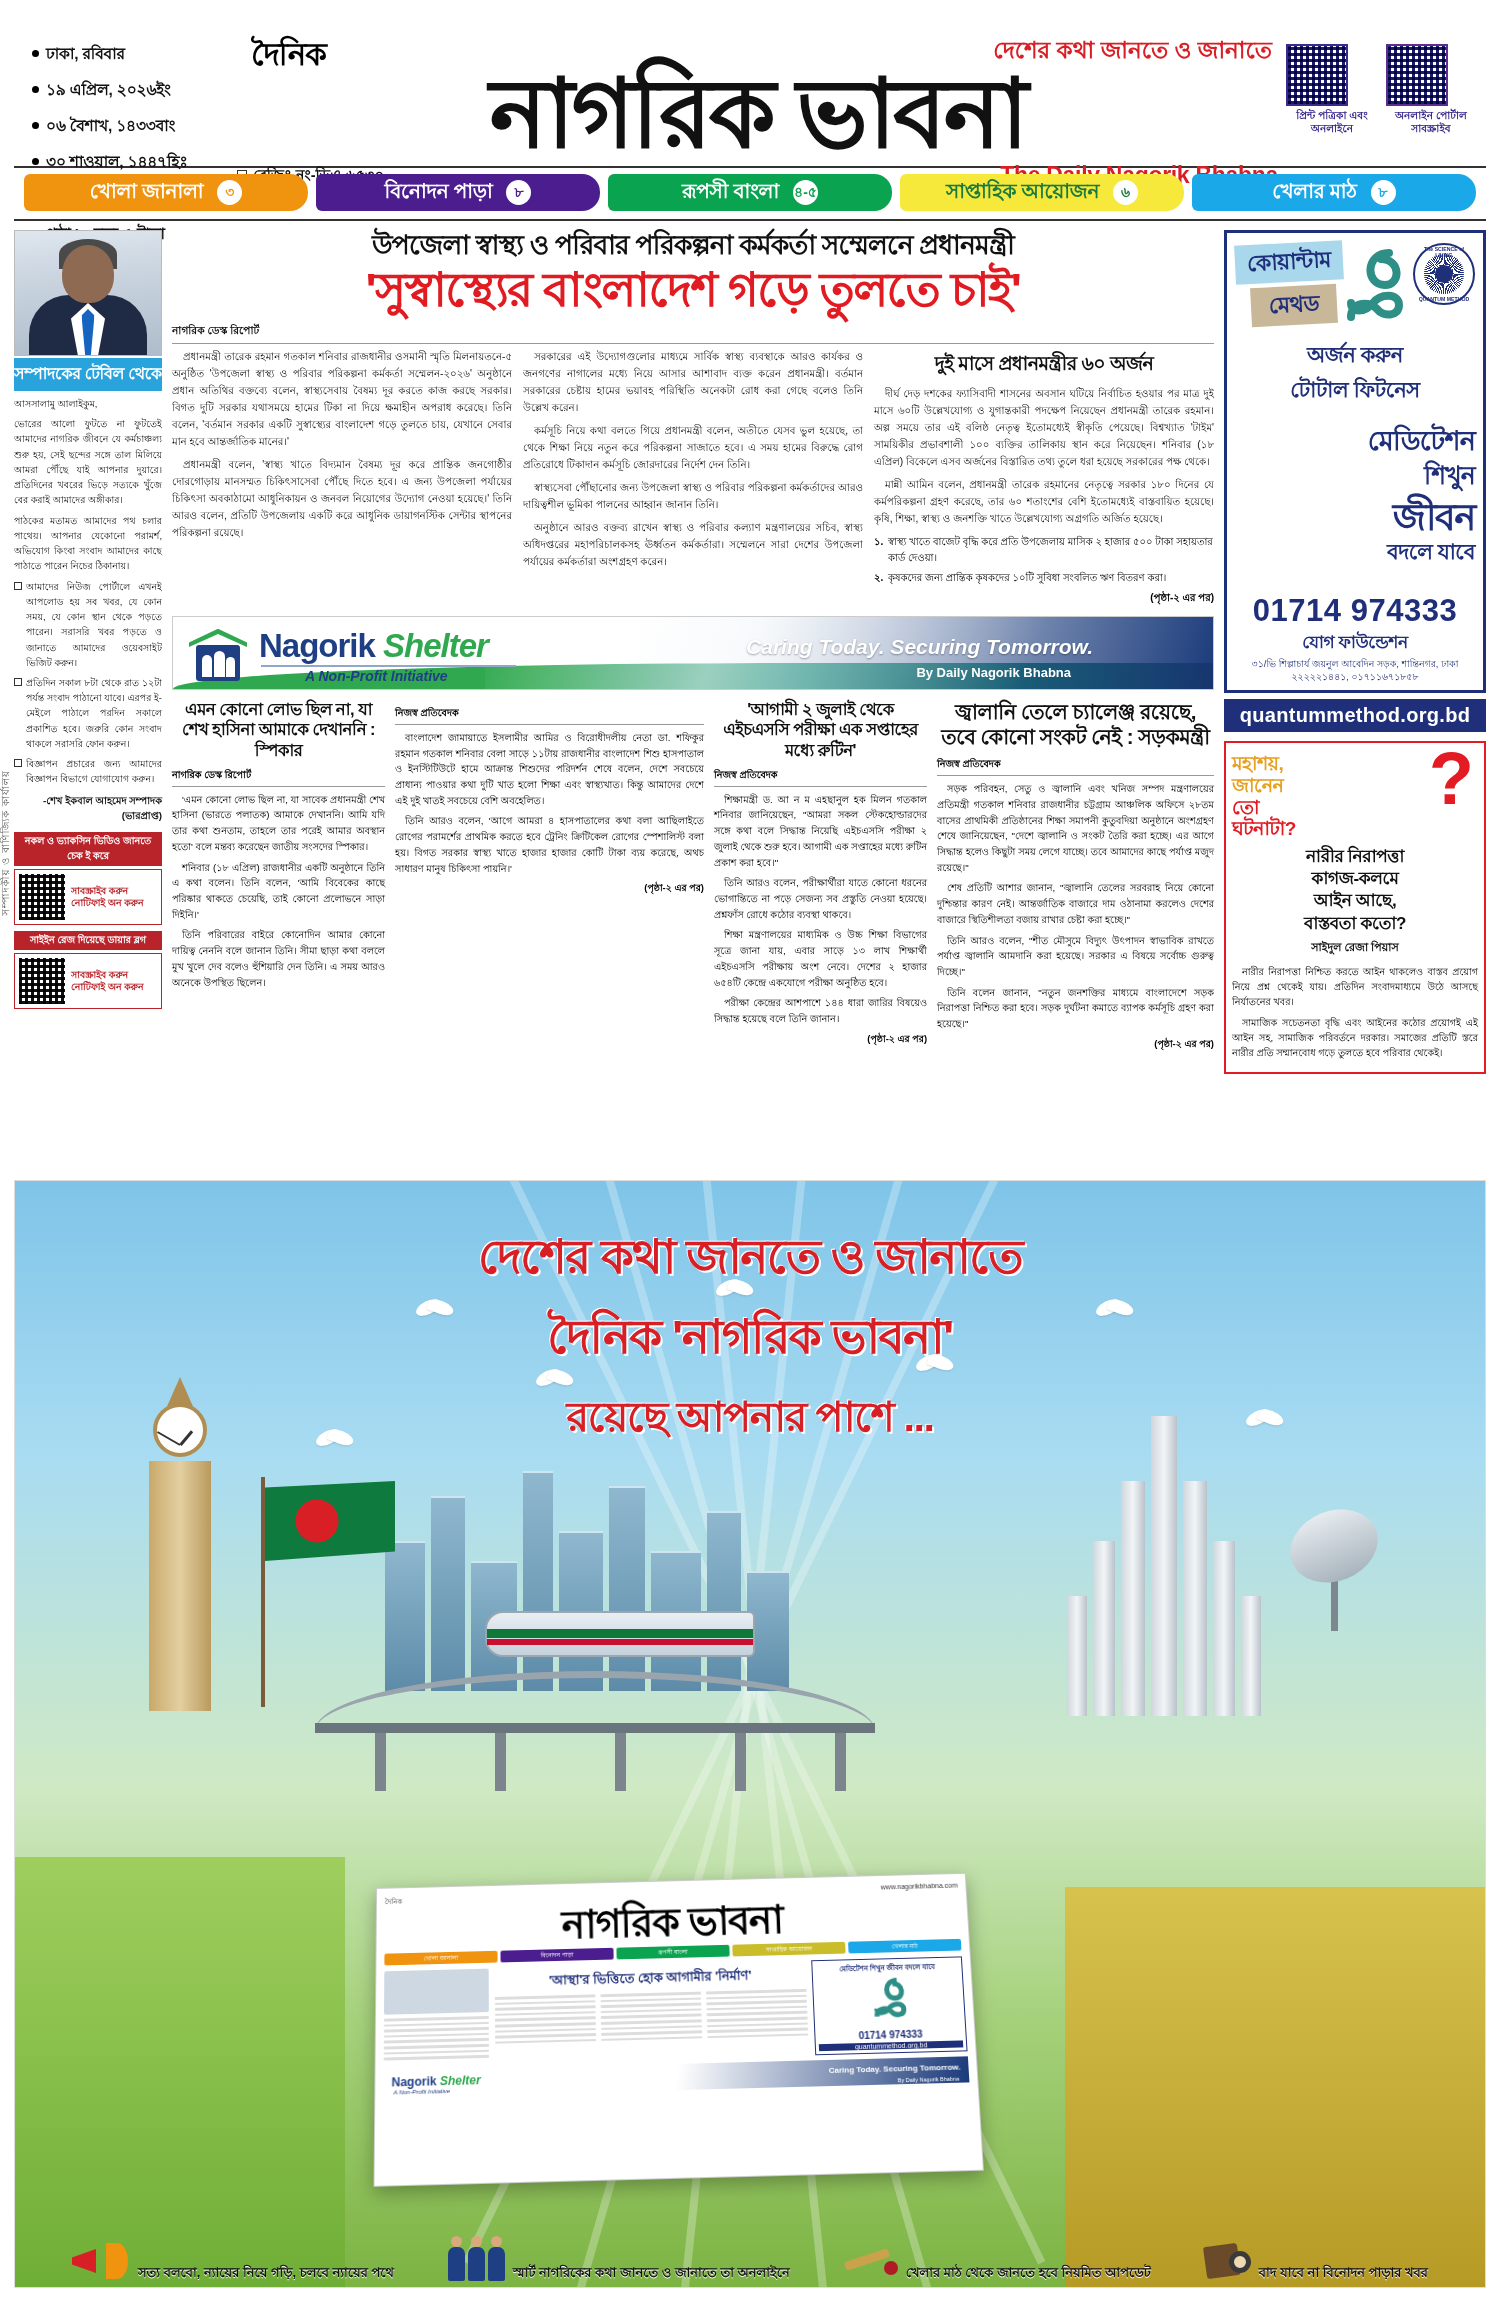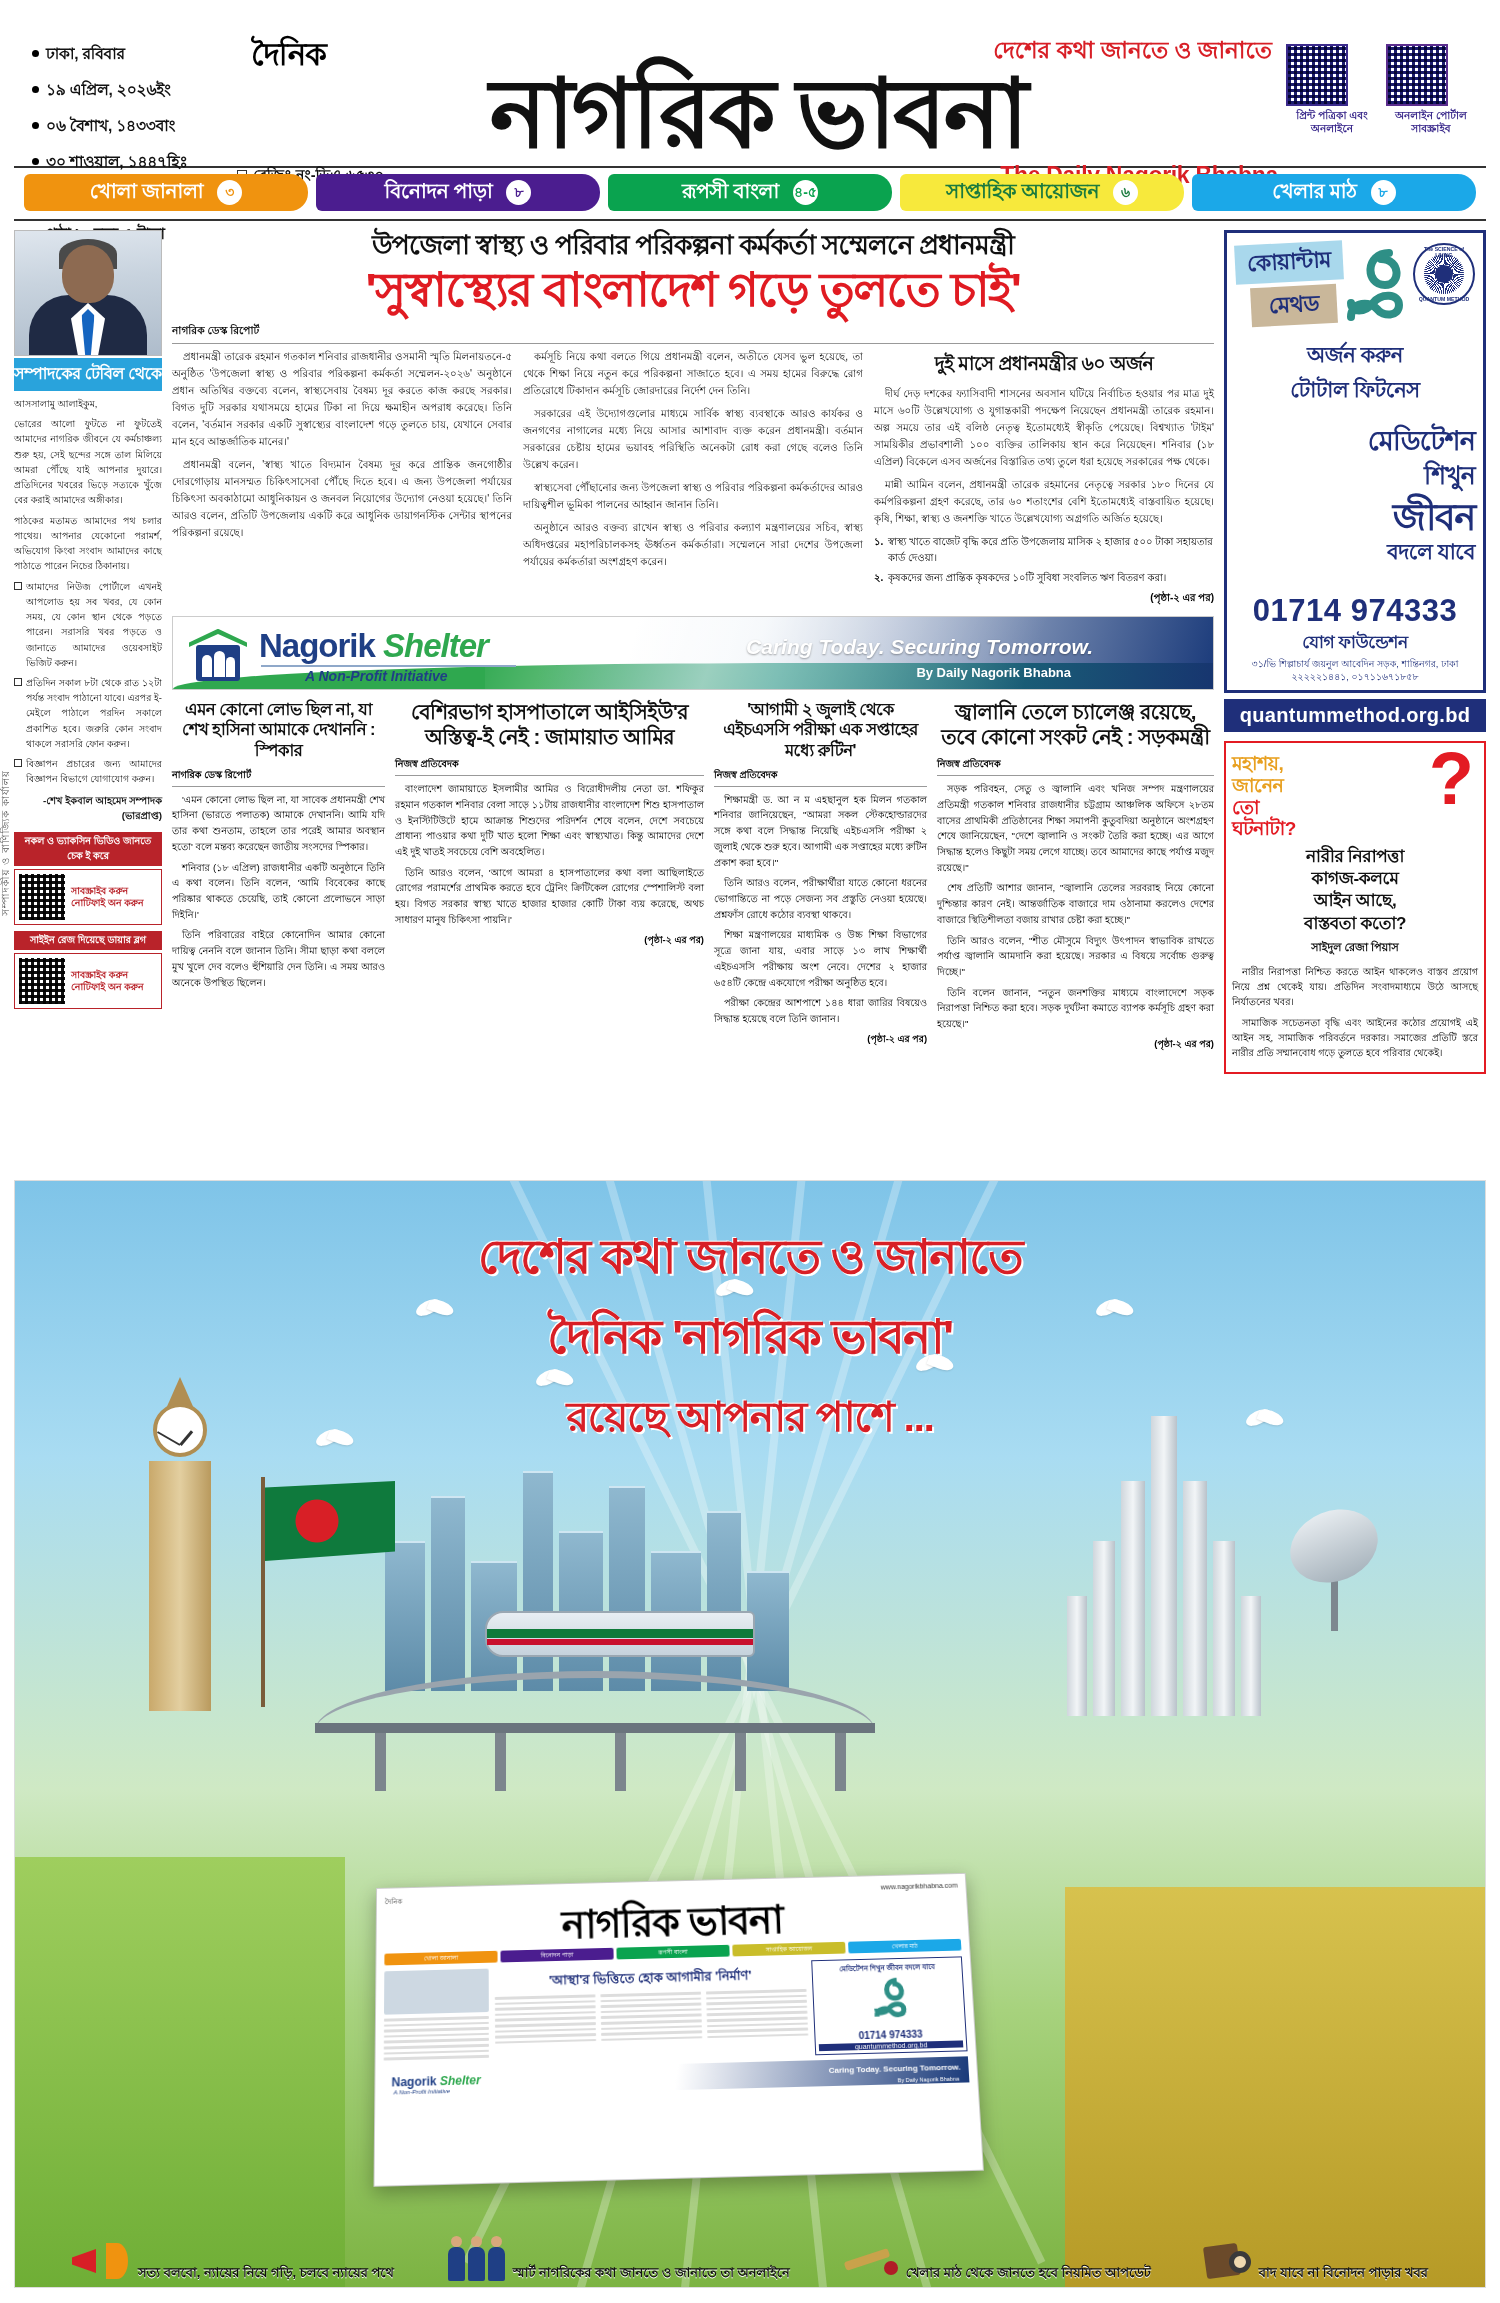--- a/index.html
+++ b/index.html
@@ -356,22 +356,22 @@
       <div class="over-head">উপজেলা স্বাস্থ্য ও পরিবার পরিকল্পনা কর্মকর্তা সম্মেলনে প্রধানমন্ত্রী</div>
       <div class="mega-head">'সুস্বাস্থ্যের বাংলাদেশ গড়ে তুলতে চাই'</div>
       <div class="byline">নাগরিক ডেস্ক রিপোর্ট</div>
 
       <div class="cols3">
         <div class="bodytext">
           <p>প্রধানমন্ত্রী তারেক রহমান গতকাল শনিবার রাজধানীর ওসমানী স্মৃতি মিলনায়তনে-৫ অনুষ্ঠিত 'উপজেলা স্বাস্থ্য ও পরিবার পরিকল্পনা কর্মকর্তা সম্মেলন-২০২৬' অনুষ্ঠানে প্রধান অতিথির বক্তব্যে বলেন, স্বাস্থ্যসেবায় বৈষম্য দূর করতে কাজ করছে সরকার। বিগত দুটি সরকার যথাসময়ে হামের টিকা না দিয়ে ক্ষমাহীন অপরাধ করেছে। তিনি বলেন, 'বর্তমান সরকার একটি সুস্বাস্থ্যের বাংলাদেশ গড়ে তুলতে চায়, যেখানে সেবার মান হবে আন্তর্জাতিক মানের।'</p>
           <p>প্রধানমন্ত্রী বলেন, 'স্বাস্থ্য খাতে বিদ্যমান বৈষম্য দূর করে প্রান্তিক জনগোষ্ঠীর দোরগোড়ায় মানসম্মত চিকিৎসাসেবা পৌঁছে দিতে হবে। এ জন্য উপজেলা পর্যায়ের চিকিৎসা অবকাঠামো আধুনিকায়ন ও জনবল নিয়োগের উদ্যোগ নেওয়া হয়েছে।' তিনি আরও বলেন, প্রতিটি উপজেলায় একটি করে আধুনিক ডায়াগনস্টিক সেন্টার স্থাপনের পরিকল্পনা রয়েছে।</p>
         </div>
         <div class="bodytext">
+          <p>সরকারের এই উদ্যোগগুলোর মাধ্যমে সার্বিক স্বাস্থ্য ব্যবস্থাকে আরও কার্যকর ও জনগণের নাগালের মধ্যে নিয়ে আসার আশাবাদ ব্যক্ত করেন প্রধানমন্ত্রী। বর্তমান সরকারের চেষ্টায় হামের ভয়াবহ পরিস্থিতি অনেকটা রোধ করা গেছে বলেও তিনি উল্লেখ করেন।</p>
           <p>কর্মসূচি নিয়ে কথা বলতে গিয়ে প্রধানমন্ত্রী বলেন, অতীতে যেসব ভুল হয়েছে, তা থেকে শিক্ষা নিয়ে নতুন করে পরিকল্পনা সাজাতে হবে। এ সময় হামের বিরুদ্ধে রোগ প্রতিরোধে টিকাদান কর্মসূচি জোরদারের নির্দেশ দেন তিনি।</p>
-          <p>সরকারের এই উদ্যোগগুলোর মাধ্যমে সার্বিক স্বাস্থ্য ব্যবস্থাকে আরও কার্যকর ও জনগণের নাগালের মধ্যে নিয়ে আসার আশাবাদ ব্যক্ত করেন প্রধানমন্ত্রী। বর্তমান সরকারের চেষ্টায় হামের ভয়াবহ পরিস্থিতি অনেকটা রোধ করা গেছে বলেও তিনি উল্লেখ করেন।</p>
           <p>স্বাস্থ্যসেবা পৌঁছানোর জন্য উপজেলা স্বাস্থ্য ও পরিবার পরিকল্পনা কর্মকর্তাদের আরও দায়িত্বশীল ভূমিকা পালনের আহ্বান জানান তিনি।</p>
           <p>অনুষ্ঠানে আরও বক্তব্য রাখেন স্বাস্থ্য ও পরিবার কল্যাণ মন্ত্রণালয়ের সচিব, স্বাস্থ্য অধিদপ্তরের মহাপরিচালকসহ ঊর্ধ্বতন কর্মকর্তারা। সম্মেলনে সারা দেশের উপজেলা পর্যায়ের কর্মকর্তারা অংশগ্রহণ করেন।</p>
         </div>
         <div>
           <div class="sub2head">দুই মাসে প্রধানমন্ত্রীর ৬০ অর্জন</div>
           <div class="bodytext">
             <p>দীর্ঘ দেড় দশকের ফ্যাসিবাদী শাসনের অবসান ঘটিয়ে নির্বাচিত হওয়ার পর মাত্র দুই মাসে ৬০টি উল্লেখযোগ্য ও যুগান্তকারী পদক্ষেপ নিয়েছেন প্রধানমন্ত্রী তারেক রহমান। অল্প সময়ে তার এই বলিষ্ঠ নেতৃত্ব ইতোমধ্যেই স্বীকৃতি পেয়েছে। বিশ্বখ্যাত 'টাইম' সাময়িকীর প্রভাবশালী ১০০ ব্যক্তির তালিকায় স্থান করে নিয়েছেন। শনিবার (১৮ এপ্রিল) বিকেলে এসব অর্জনের বিস্তারিত তথ্য তুলে ধরা হয়েছে সরকারের পক্ষ থেকে।</p>
             <p>মান্নী আমিন বলেন, প্রধানমন্ত্রী তারেক রহমানের নেতৃত্বে সরকার ১৮০ দিনের যে কর্মপরিকল্পনা গ্রহণ করেছে, তার ৬০ শতাংশের বেশি ইতোমধ্যেই বাস্তবায়িত হয়েছে। কৃষি, শিক্ষা, স্বাস্থ্য ও জনশক্তি খাতে উল্লেখযোগ্য অগ্রগতি অর্জিত হয়েছে।</p>
           </div>
           <div class="numlist">
@@ -409,21 +409,20 @@
         <div class="teaser">
           <div class="t-head">এমন কোনো লোভ ছিল না, যা শেখ হাসিনা আমাকে দেখাননি : স্পিকার</div>
           <div class="t-byline">নাগরিক ডেস্ক রিপোর্ট</div>
           <div class="t-body">
             <p>'এমন কোনো লোভ ছিল না, যা সাবেক প্রধানমন্ত্রী শেখ হাসিনা (ভারতে পলাতক) আমাকে দেখাননি। আমি যদি তার কথা শুনতাম, তাহলে তার পরেই আমার অবস্থান হতো' বলে মন্তব্য করেছেন জাতীয় সংসদের স্পিকার।</p>
             <p>শনিবার (১৮ এপ্রিল) রাজধানীর একটি অনুষ্ঠানে তিনি এ কথা বলেন। তিনি বলেন, 'আমি বিবেকের কাছে পরিষ্কার থাকতে চেয়েছি, তাই কোনো প্রলোভনে সাড়া দিইনি।'</p>
             <p>তিনি পরিবারের বাইরে কোনোদিন আমার কোনো দায়িত্ব নেননি বলে জানান তিনি। সীমা ছাড়া কথা বললে মুখ খুলে দেব বলেও হুঁশিয়ারি দেন তিনি। এ সময় আরও অনেকে উপস্থিত ছিলেন।</p>
           </div>
         </div>
         <div class="teaser" style="flex:1.45">
-          <div class="t-head big">বেশিরভাগ হাসপাতালে আইসিইউ'র অস্তিত্ব-ই নেই : জামায়াত আমির</div>
           <div class="t-byline">নিজস্ব প্রতিবেদক</div>
           <div class="t-body">
             <p>বাংলাদেশ জামায়াতে ইসলামীর আমির ও বিরোধীদলীয় নেতা ডা. শফিকুর রহমান গতকাল শনিবার বেলা সাড়ে ১১টায় রাজধানীর বাংলাদেশ শিশু হাসপাতাল ও ইনস্টিটিউটে হামে আক্রান্ত শিশুদের পরিদর্শন শেষে বলেন, দেশে সবচেয়ে প্রাধান্য পাওয়ার কথা দুটি খাত হলো শিক্ষা এবং স্বাস্থ্যখাত। কিন্তু আমাদের দেশে এই দুই খাতই সবচেয়ে বেশি অবহেলিত।</p>
             <p>তিনি আরও বলেন, 'আগে আমরা ৪ হাসপাতালের কথা বলা আছিলাইতে রোগের পরামর্শের প্রাথমিক করতে হবে ট্রেনিং ক্রিটিকেল রোগের স্পেশালিস্ট বলা হয়। বিগত সরকার স্বাস্থ্য খাতে হাজার হাজার কোটি টাকা ব্যয় করেছে, অথচ সাধারণ মানুষ চিকিৎসা পায়নি।'</p>
           </div>
           <div class="t-contd">(পৃষ্ঠা-২ এর পর)</div>
         </div>
         <div class="teaser">
           <div class="t-head">'আগামী ২ জুলাই থেকে এইচএসসি পরীক্ষা এক সপ্তাহের মধ্যে রুটিন'</div>
           <div class="t-byline">নিজস্ব প্রতিবেদক</div>

